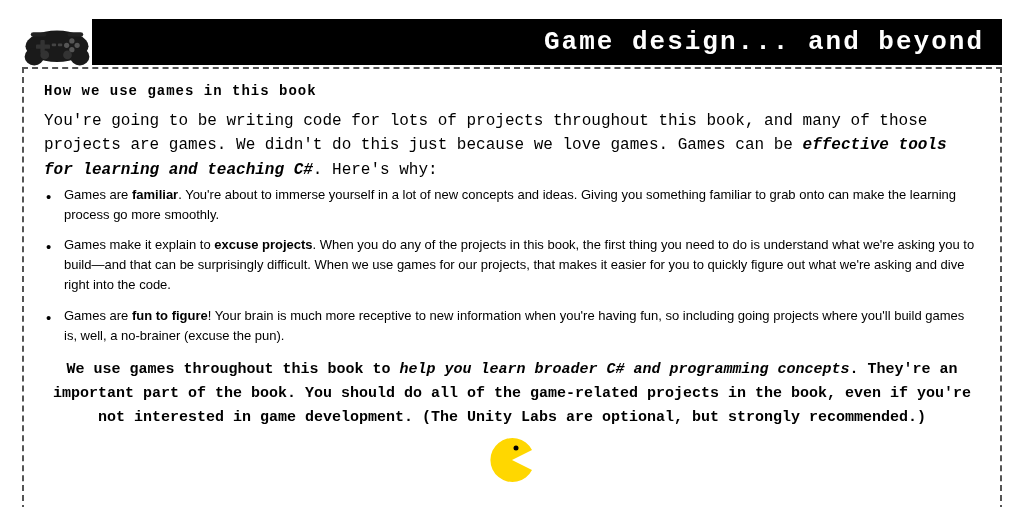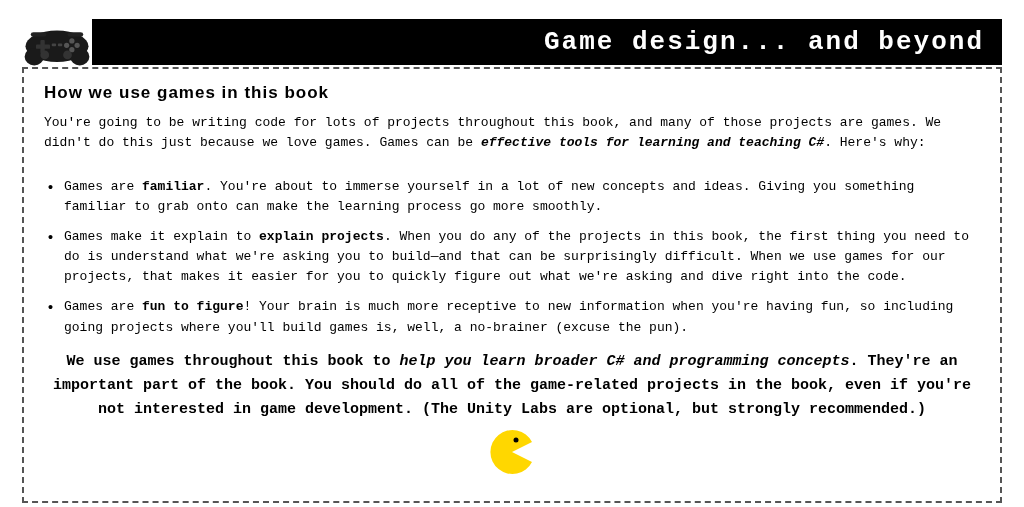--- a/index.html
+++ b/index.html
@@ -50,43 +50,43 @@
     
     .content-box {
       border: 2px dashed #555555;
       padding: 14px 20px 20px 20px;
       flex: 1;
       position: relative;
       margin-top: -2px;
     }
 
     .section-heading {
-      font-size: 17px;
+      font-size: 14px;
       font-weight: bold;
-      font-family: Liberation Sans, sans-serif;
+      font-family: Liberation Mono, monospace;
       margin-bottom: 10px;
       letter-spacing: 1px;
     }
 
     .intro-paragraph {
-      font-size: 13px;
+      font-size: 16px;
       font-family: 'Courier New', Courier, monospace;
       line-height: 1.55;
-      margin-bottom: 24px;
+      margin-bottom: 2px;
     }
 
     .bullet-list {
       list-style: none;
       padding: 0;
       margin: 0 0 12px 0;
     }
 
     .bullet-list li {
       font-size: 13px;
-      font-family: Liberation Mono, monospace;
+      font-family: Liberation Sans, sans-serif;
       line-height: 1.55;
       margin-bottom: 10px;
       padding-left: 20px;
       position: relative;
     }
 
     .bullet-list li::before {
       content: "•";
       position: absolute;
       left: 2px;
@@ -171,21 +171,21 @@
 
     <p class="intro-paragraph">
       <span>You're going to be writing code for lots of projects throughout this book, and many of those projects are games. We didn't do this just because we love games. Games can be </span><strong><em><span>effective tools for learning and teaching C#</span></em></strong><span>. Here's why:</span>
     </p>
 
     <ul class="bullet-list">
       <li>
         <span>Games are </span><strong>familiar</strong><span>. You're about to immerse yourself in a lot of new concepts and ideas. Giving you something familiar to grab onto can make the learning process go more smoothly.</span>
       </li>
       <li>
-        <span>Games make it explain to </span><strong>explain projects</strong><span>. When you do any of the projects in this book, the first thing you need to do is understand what we're asking you to build—and that can be surprisingly difficult. When we use games for our projects, that makes it easier for you to quickly figure out what we're asking and dive right into the code.</span>
+        <span>Games make it explain to </span><strong>excuse projects</strong><span>. When you do any of the projects in this book, the first thing you need to do is understand what we're asking you to build—and that can be surprisingly difficult. When we use games for our projects, that makes it easier for you to quickly figure out what we're asking and dive right into the code.</span>
       </li>
       <li>
         <span>Games are </span><strong>fun to figure</strong><span>! Your brain is much more receptive to new information when you're having fun, so including going projects where you'll build games is, well, a no-brainer (excuse the pun).</span>
       </li>
     </ul>
 
     <p class="summary-paragraph">
       <span>We use games throughout this book to </span><strong><em><span>help you learn broader C# and programming concepts</span></em></strong><span>. They're an important part of the book. You should do all of the game-related projects in the book, even if you're not interested in game development. (The Unity Labs are optional, but strongly recommended.)</span>
     </p>
 

